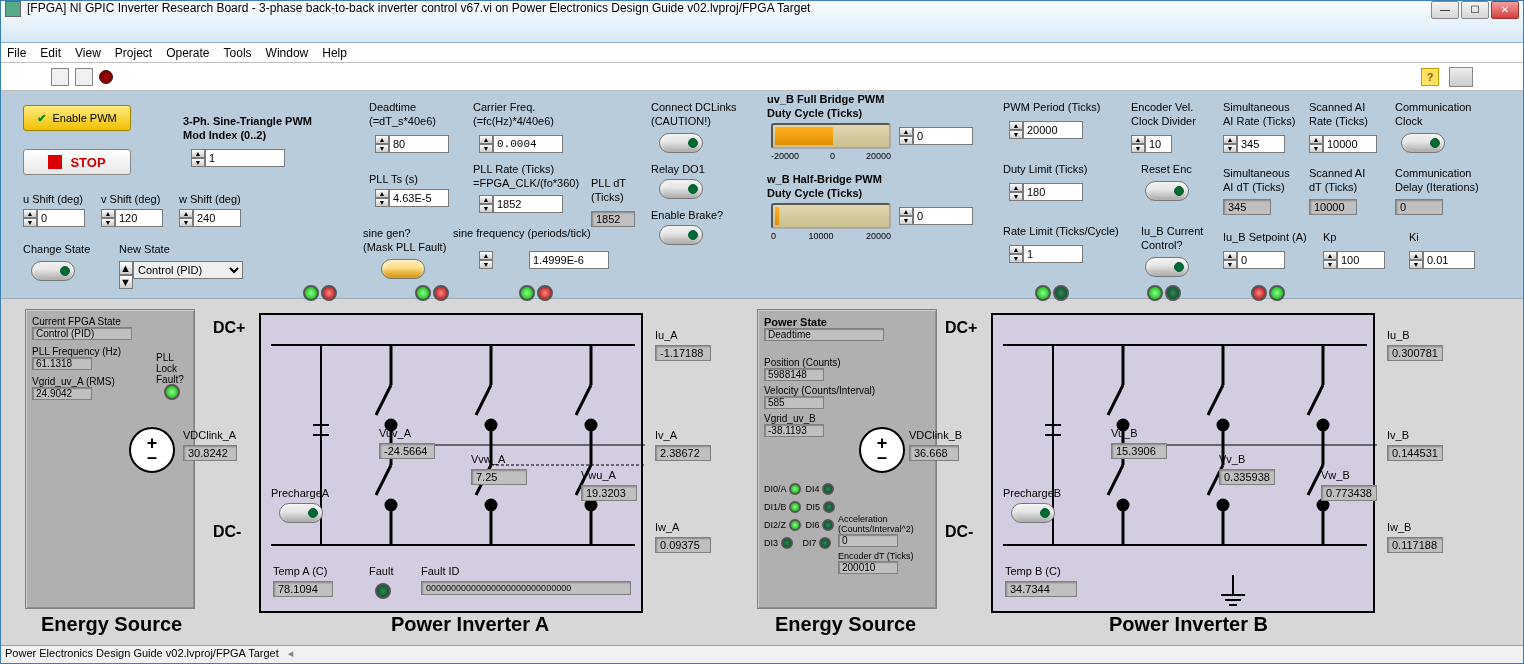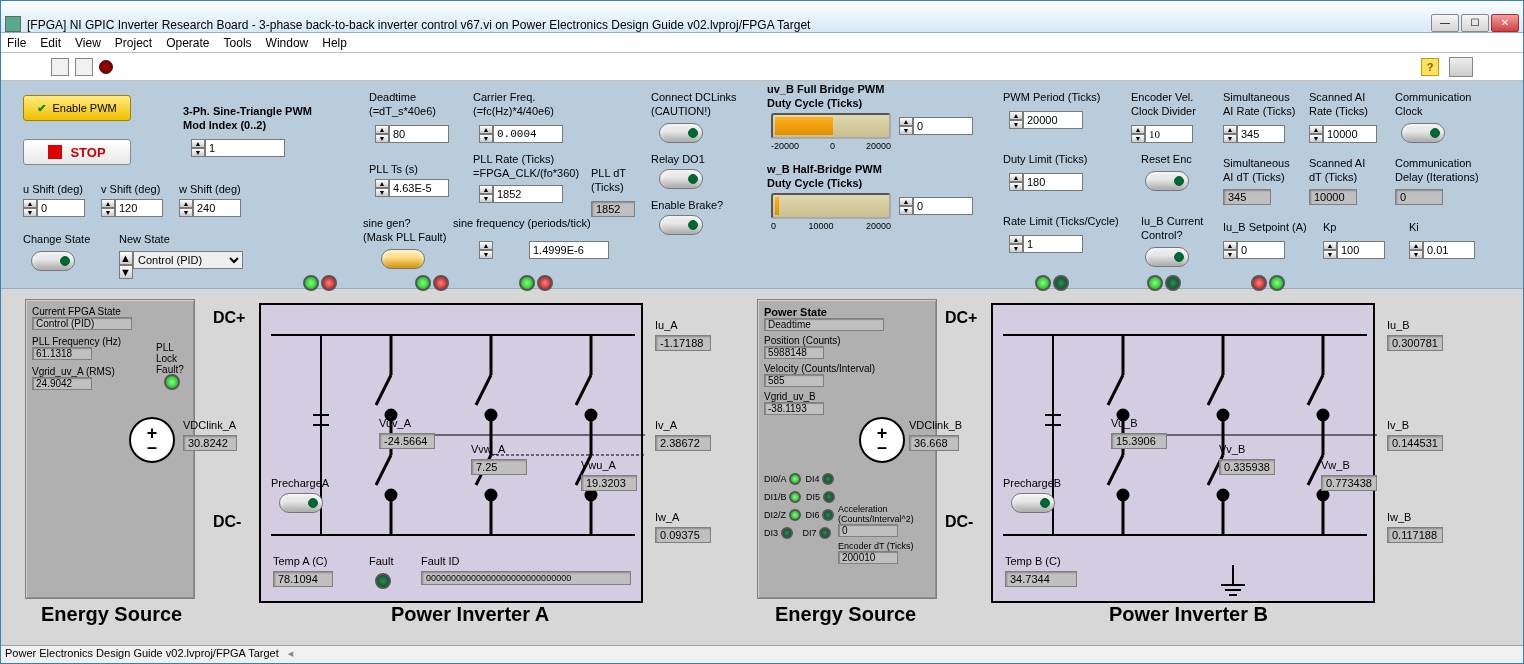--- a/index.html
+++ b/index.html
@@ -1,19 +1,19 @@
 <!DOCTYPE html>
 <html><head>
 <meta charset="utf-8">
 <style>
 * { box-sizing: border-box; margin: 0; padding: 0; font-family: "Segoe UI", Tahoma, sans-serif; }
 body { background: #fff; width: 1524px; height: 664px; overflow: hidden; font-size: 11px; }
 
 .window { width: 1524px; height: 664px; border: 1px solid #3c7fb1; background: #fff; display: flex; flex-direction: column; }
-.titlebar { height: 32px; background: linear-gradient(#fafdff, #d7e8f7); border-bottom: 1px solid #8db2d8; display: flex; align-items: flex-end; padding: 0 4px; }
+.titlebar { height: 42px; background: linear-gradient(#fafdff, #d7e8f7); border-bottom: 1px solid #8db2d8; display: flex; align-items: flex-start; padding: 0 4px; }
 .titlebar .icon { width: 16px; height: 16px; background: #5a8; margin-right: 6px; border: 1px solid #666; }
 .titlebar .title { flex: 1; color: #000; font-size: 12px; }
 .titlebar .winbtn { width: 28px; height: 18px; margin-left: 2px; border: 1px solid #888; background: linear-gradient(#f5f5f5,#d5d5d5); text-align: center; line-height: 15px; font-size: 10px; border-radius: 2px; }
 .titlebar .close { background: linear-gradient(#f5a0a0,#d04040); color: #fff; border-color: #a03030; }
 
 .menubar { height: 20px; border-bottom: 1px solid #c0c0c0; display: flex; align-items: center; padding: 0 6px; gap: 14px; font-size: 12px; }
 .menubar span { cursor: default; }
 
 .toolbar { height: 28px; border-bottom: 1px solid #c0c0c0; display: flex; align-items: center; padding: 0 50px; gap: 6px; }
 .toolbar .tbtn { width: 18px; height: 18px; border: 1px solid #888; background: #f0f0f0; }
@@ -293,21 +293,21 @@
           <input style="width: 60px;" value="1">
         </div>
 
       <div class="lbl" style="left:1130px;top:10px">Encoder Vel.</div>
       <div class="lbl" style="left:1130px;top:24px">Clock Divider</div>
       <div class="num-in" style="left:1130px;top:44px">
           <div class="spin">
             <div class="up">▲</div>
             <div class="dn">▼</div>
           </div>
-          <input style="width: 48px; font-family: Liberation Serif, serif;" value="10">
+          <input style="width: 27px;" value="10">
         </div>
       <div class="lbl" style="left:1140px;top:72px">Reset Enc</div>
       <div class="pill dark" style="left:1144px;top:90px">
           <div class="led"></div>
         </div>
       <div class="lbl" style="left:1140px;top:134px">Iu_B Current</div>
       <div class="lbl" style="left:1140px;top:148px">Control?</div>
       <div class="pill dark" style="left:1144px;top:166px">
           <div class="led"></div>
         </div>
@@ -470,21 +470,21 @@
       <div class="read" style="left:654px;top:46px;width:56px">-1.17188</div>
       <div class="lbl" style="left:654px;top:130px">Iv_A</div>
       <div class="read" style="left:654px;top:146px;width:56px">2.38672</div>
       <div class="lbl" style="left:654px;top:222px">Iw_A</div>
       <div class="read" style="left:654px;top:238px;width:56px">0.09375</div>
 
       <div class="diag-box" style="left:756px;top:10px;width:180px;height:300px">
         <div style="padding:6px;font-size:10px">
           <div class="lbl b" style="position:static">Power State</div>
           <div class="small-read" style="width:120px">Deadtime</div>
-          <div style="margin-top:4px">Position (Counts)</div>
+          <div style="margin-top:16px">Position (Counts)</div>
           <div class="small-read">5988148</div>
           <div style="margin-top:4px">Velocity (Counts/Interval)</div>
           <div class="small-read">585</div>
           <div style="margin-top:4px">Vgrid_uv_B</div>
           <div class="small-read">-38.1193</div>
 
           <div style="position:absolute;left:6px;top:170px;font-size:9px;line-height:18px">
             <div><span>DI0/A</span> <span class="led-round led-g" style="position:relative;display:inline-block;top:3px;width:12px;height:12px"></span> &nbsp;<span>DI4</span> <span class="led-round led-gd" style="position:relative;display:inline-block;top:3px;width:12px;height:12px"></span></div>
             <div><span>DI1/B</span> <span class="led-round led-g" style="position:relative;display:inline-block;top:3px;width:12px;height:12px"></span> &nbsp;<span>DI5</span> <span class="led-round led-gd" style="position:relative;display:inline-block;top:3px;width:12px;height:12px"></span></div>
             <div><span>DI2/Z</span> <span class="led-round led-g" style="position:relative;display:inline-block;top:3px;width:12px;height:12px"></span> &nbsp;<span>DI6</span> <span class="led-round led-gd" style="position:relative;display:inline-block;top:3px;width:12px;height:12px"></span></div>

